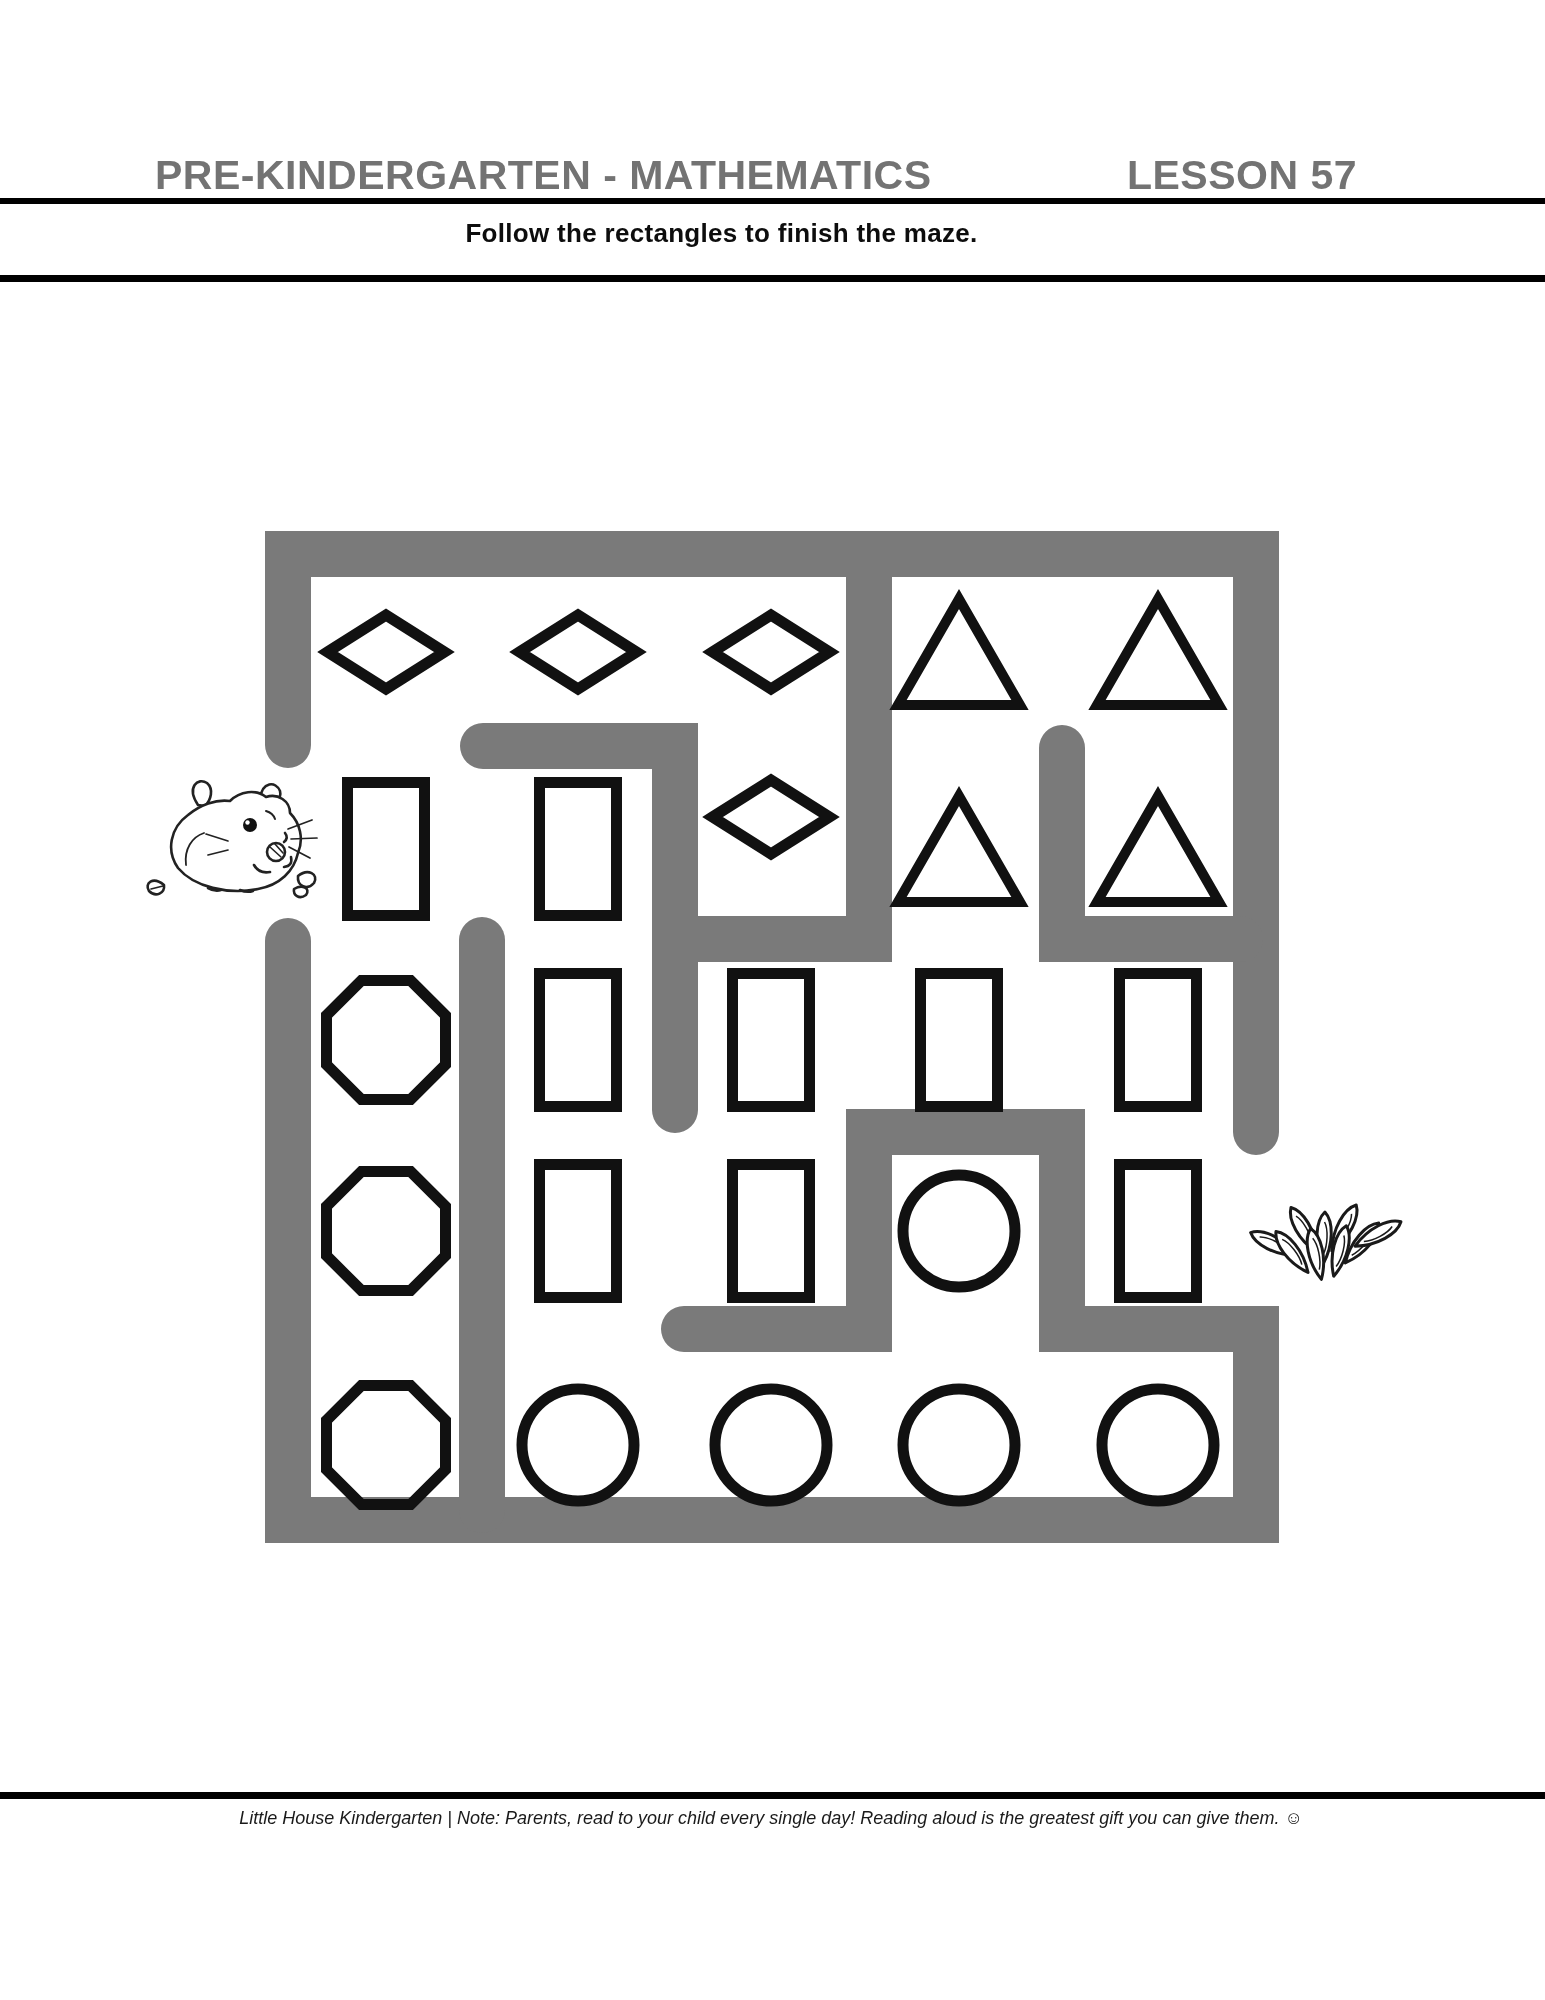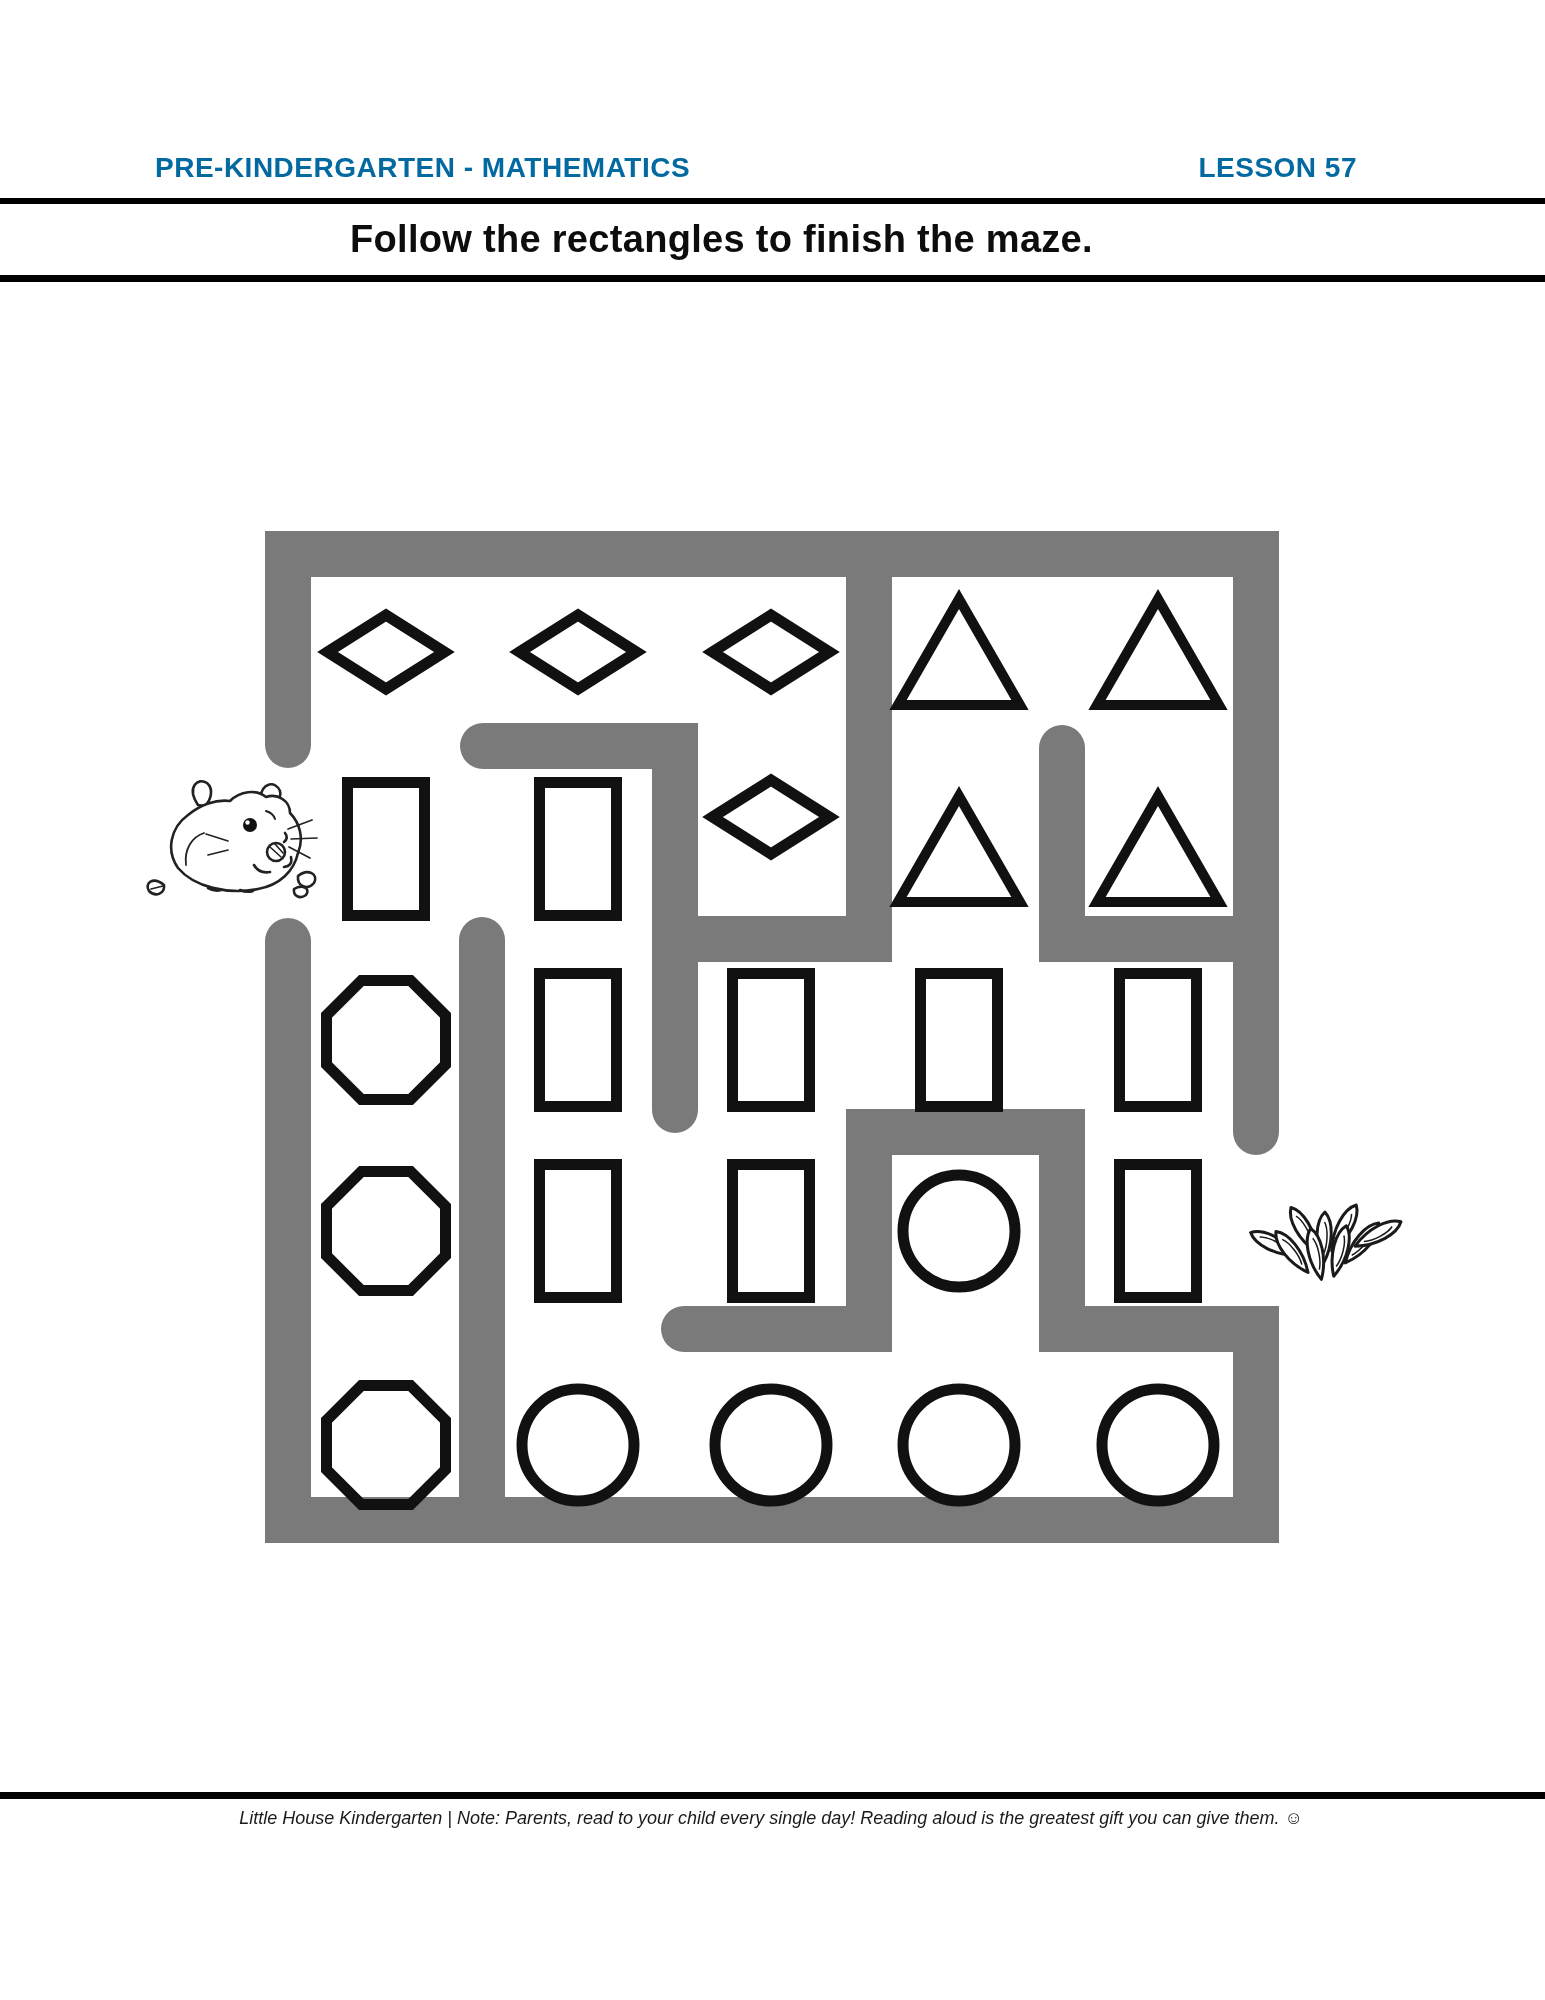--- a/index.html
+++ b/index.html
@@ -1,29 +1,29 @@
 <!DOCTYPE html>
 <html><head>
 <meta charset="utf-8">
 <style>
   html,body{margin:0;padding:0;background:#e8e8e8;}
   .page{
     position:relative;width:1545px;height:2000px;background:#fff;
     font-family:"Liberation Sans",sans-serif;overflow:hidden;margin:0 auto;
   }
-  .hdr{position:absolute;top:152px;font-weight:bold;font-size:28px;letter-spacing:.5px;color:#0369a1;white-space:nowrap;}
+  .hdr{position:absolute;top:152px;font-weight:bold;font-size:41px;letter-spacing:.5px;color:#737373;white-space:nowrap;}
   .hdr-left{left:155px;}
   .hdr-right{right:188px;}
   .rule{position:absolute;left:0;width:1545px;background:#000;}
   .rule1{top:198px;height:6px;}
   .rule2{top:275px;height:7px;}
   .rule3{top:1792px;height:7px;}
   .title{
     position:absolute;top:218px;left:0;width:1443px;text-align:center;
-    font-weight:bold;font-size:38px;letter-spacing:.3px;color:#0d0d0d;
+    font-weight:bold;font-size:26px;letter-spacing:.3px;color:#0d0d0d;
   }
   .footer{
     position:absolute;top:1808px;left:0;width:1542px;text-align:center;
     font-style:italic;font-size:18px;color:#1a1a1a;
   }
   #maze{position:absolute;left:0;top:0;width:1545px;height:2000px;}
 </style>
 </head>
 <body>
 

